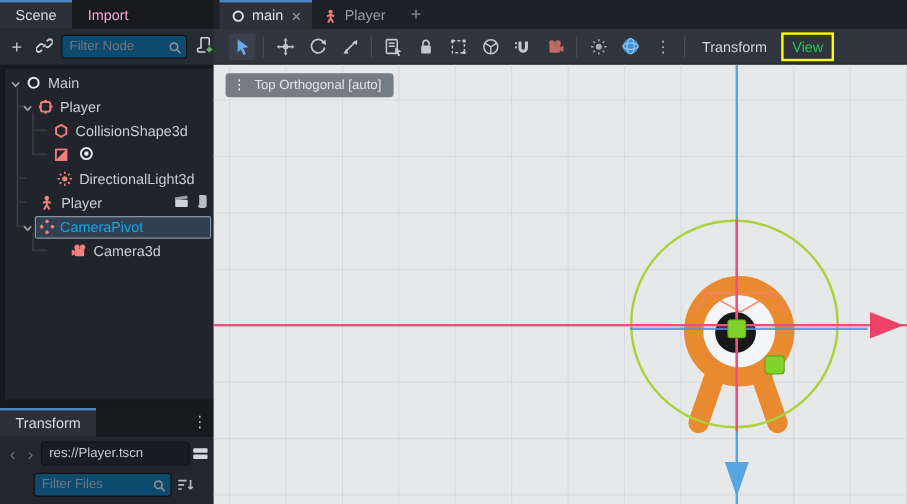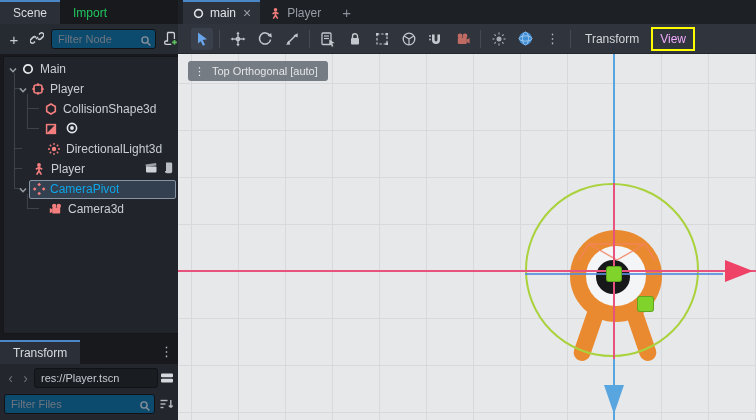--- a/index.html
+++ b/index.html
@@ -3,21 +3,21 @@
 <meta charset="utf-8">
 <style>
   * { margin:0; padding:0; box-sizing:border-box; }
   html,body { width:756px; height:420px; overflow:hidden; }
   body { font-family:"Liberation Sans", sans-serif; background:#17191d; position:relative; }
   #app { position:absolute; inset:0; }
 
   
   #sidebar { position:absolute; left:0; top:0; width:178px; height:420px; background:#17191d; }
   .dock-tabbar { position:relative; height:24px; background:#17191d; display:flex; align-items:stretch; }
-  .dock-tab { display:flex; align-items:center; padding:0 13px; font-size:12px; color:#22c55e; border-top:2px solid transparent; }
+  .dock-tab { display:flex; align-items:center; padding:0 13px; font-size:12px; color:#f9a8d4; border-top:2px solid transparent; }
   .dock-tab.active { background:#2b2f37; color:#d9dce0; border-top:2px solid #4a87c8; }
   .dots { color:#b6bac0; font-size:13px; line-height:1; }
   .tabbar-dots { position:absolute; right:5px; top:5px; }
 
   .scene-dock { position:absolute; left:0; top:0; width:202px; height:336px; }
   .scene-toolbar { height:30px; background:#262a31; display:flex; align-items:center; gap:5px; padding:0 5px; }
   .icon-btn { background:none; border:none; color:#c9ced4; font-size:15px; line-height:1; display:flex; align-items:center; justify-content:center; width:18px; height:20px; cursor:default; }
   .filter-wrap { position:relative; flex:1; min-width:0; }
   .filter-wrap input { width:100%; height:20px; background:#0c4a6e; border:1px solid #101216; border-radius:3px; color:#c6cbd2; font-size:11px; padding:0 18px 0 6px; font-family:"Liberation Sans", sans-serif; }
   .filter-wrap input::placeholder { color:#70767f; }
@@ -32,36 +32,36 @@
   .row-main { display:flex; align-items:center; flex:1; min-width:0; height:19px; border:1px solid transparent; border-radius:2px; }
   .row-main.selected { background:#33404f; border:1px solid #8894a2; }
   .row-main.selected .lbl { color:#0ea5e9; }
   .lbl { white-space:nowrap; overflow:hidden; }
   .rbadges { display:flex; align-items:center; gap:4px; padding:0 5px 0 3px; flex:0 0 auto; }
 
   .fs-dock { position:absolute; left:0; top:340px; width:178px; height:80px; background:#23262c; }
   .fs-nav { height:27px; display:flex; align-items:center; gap:2px; padding:0 4px; }
   .nav-arrow { color:#6d7279; font-size:14px; width:13px; text-align:center; }
   .path-input { flex:1; min-width:0; height:20px; background:#191c21; border:1px solid #101216; border-radius:3px; color:#c6cbd2; font-size:11px; padding:0 6px; font-family:"Liberation Sans", sans-serif; }
-  .fs-filter { height:26px; display:flex; align-items:center; gap:4px; padding:0 4px; }
+  .fs-filter { height:26px; display:flex; align-items:center; gap:4px; padding:0 16px;margin-left:12px; }
 
   
   #viewport { position:absolute; left:178px; top:0; width:578px; height:420px; }
   .scene-tabbar { height:24px; background:#1d2025; display:flex; align-items:stretch; padding-left:5px; }
   .scene-tab { display:flex; align-items:center; gap:5px; padding:0 9px; font-size:12px; color:#969ca5; border-top:2px solid transparent; }
   .scene-tab.active { background:#2d3139; color:#e3e6e9; border-top:2px solid #4a87c8; }
   .scene-tab .close { color:#9aa0a8; font-size:14px; margin-left:2px; }
   .newtab { display:flex; align-items:center; padding:0 12px; color:#8a9099; font-size:15px; }
 
   .vp-toolbar { height:30px; background:#30343c; border-bottom:1px solid #24272c; display:flex; align-items:center; padding-left:10px; position:relative; }
   .tb { width:22px; height:22px; margin:0 2.5px; display:flex; align-items:center; justify-content:center; border-radius:3px; }
   .tb.active-tool { background:#3a414c; }
   .tsep { width:1px; height:18px; background:#454b55; margin:0 4px; }
   .menu { font-size:12px; color:#d3d6da; padding:0 10px; }
-  .menu.highlighted { border:2px solid #fdfd00; padding:3px 7px; margin-left:2px; color:#f0abfc; }
+  .menu.highlighted { border:2px solid #fdfd00; padding:3px 7px; margin-left:2px; color:#22c55e; }
 
   .canvas { position:absolute; left:0; top:54px; width:578px; height:366px;
     background-color:#e7e8ea;
     background-image:linear-gradient(#d8d9dc 1px, transparent 1px), linear-gradient(90deg,#d8d9dc 1px, transparent 1px);
     background-size:47px 47px; background-position:13px 29px; overflow:hidden; }
 
   .view-pill { position:absolute; left:10px; top:7px; height:20px; background:rgba(109,114,121,0.92); border-radius:3px; display:flex; align-items:center; gap:7px; padding:0 10px 0 6px; color:#e3e5e8; font-size:11px; z-index:30; }
   .view-pill .dots { color:#f2f3f4; font-size:11px; }
 
   .leg { position:absolute; width:17px; height:56px; background:#ea8a30; border-radius:9px; z-index:5; }
@@ -296,21 +296,21 @@
               </span>
             <span class="lbl">CameraPivot</span>
           </div>
           <div class="rbadges">
               <span><svg width="14" height="14" viewBox="0 0 14 14">
                   <use href="#i-eye"></use>
                 </svg></span>
             </div>
         </div>
 
-        <div class="trow" style="padding-left:32px">
+        <div class="trow" style="padding-left:42px">
           <span class="spc"></span>
           <span class="nicon">
               <svg width="14" height="14" viewBox="0 0 14 14">
                 <circle cx="5.2" cy="4" r="2.2" fill="#f47d7d"></circle>
                 <circle cx="9.8" cy="4" r="2.2" fill="#f47d7d"></circle>
                 <rect x="3.2" y="5.6" width="8" height="6" rx="1.2" fill="#f47d7d"></rect>
                 <path d="M3.2 7.2 L0.8 6 V11.2 L3.2 10 Z" fill="#f47d7d"></path>
               </svg>
             </span>
           <div class="row-main">

